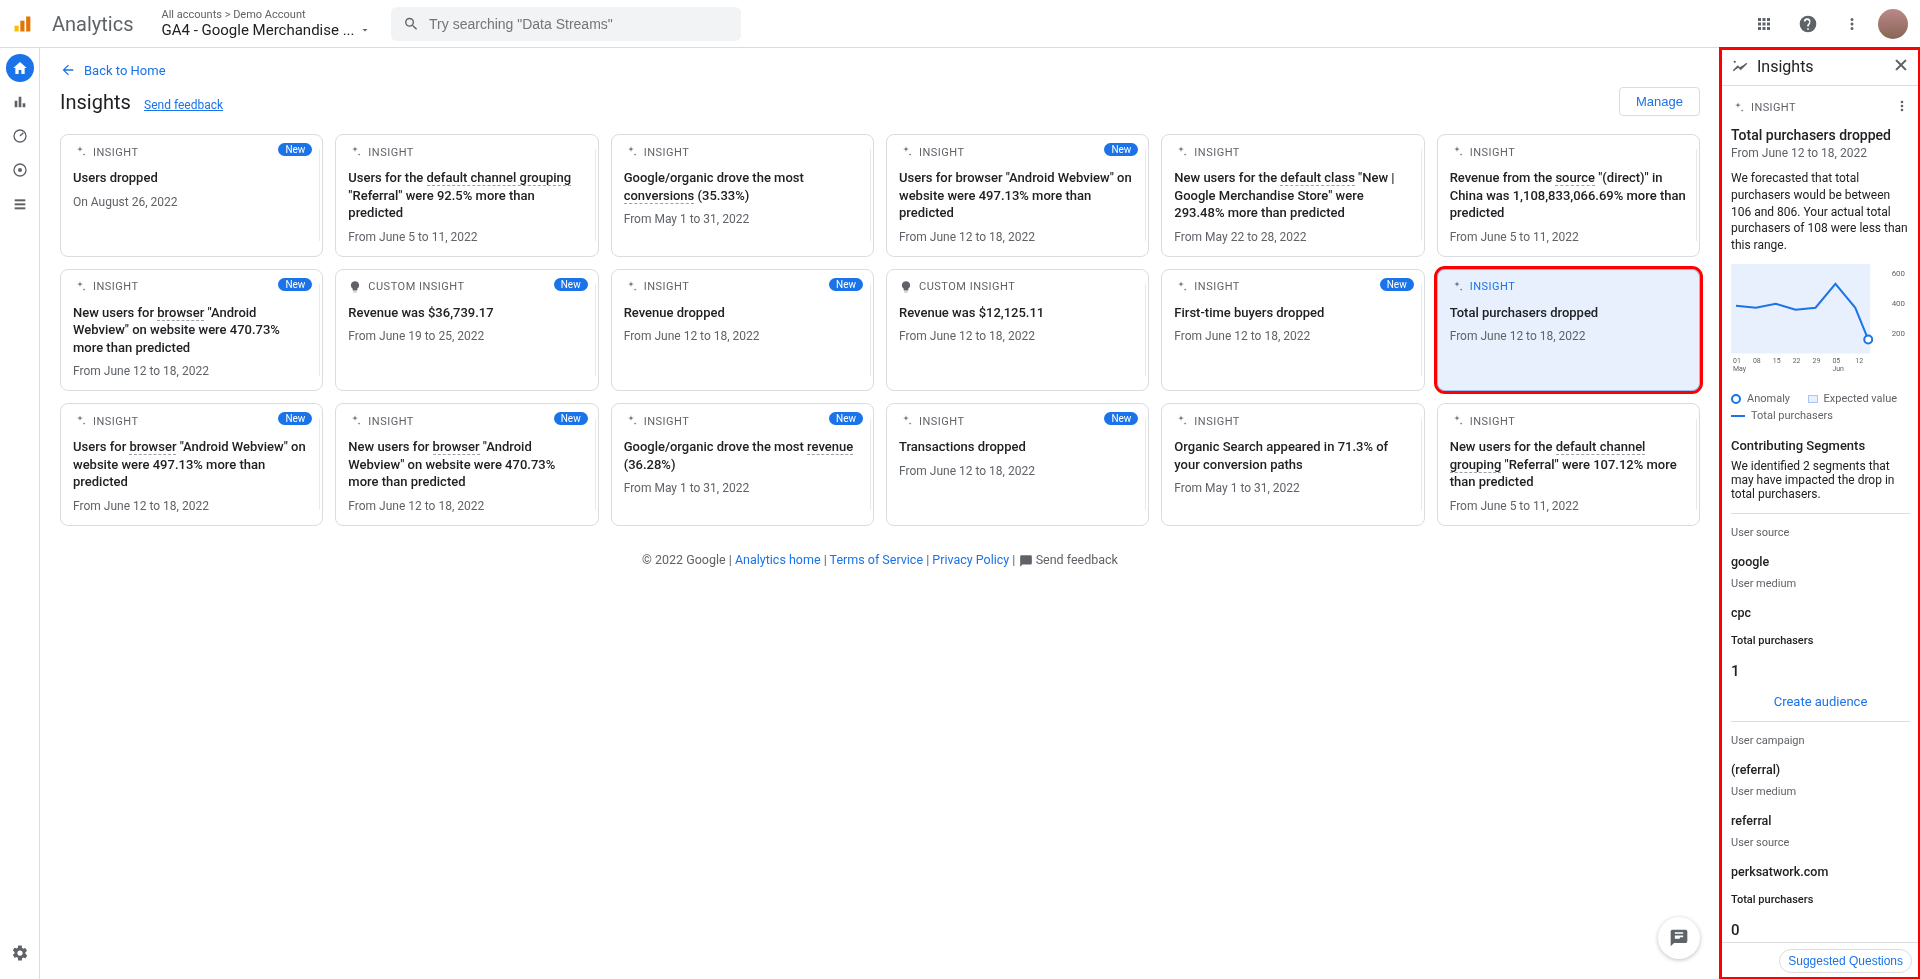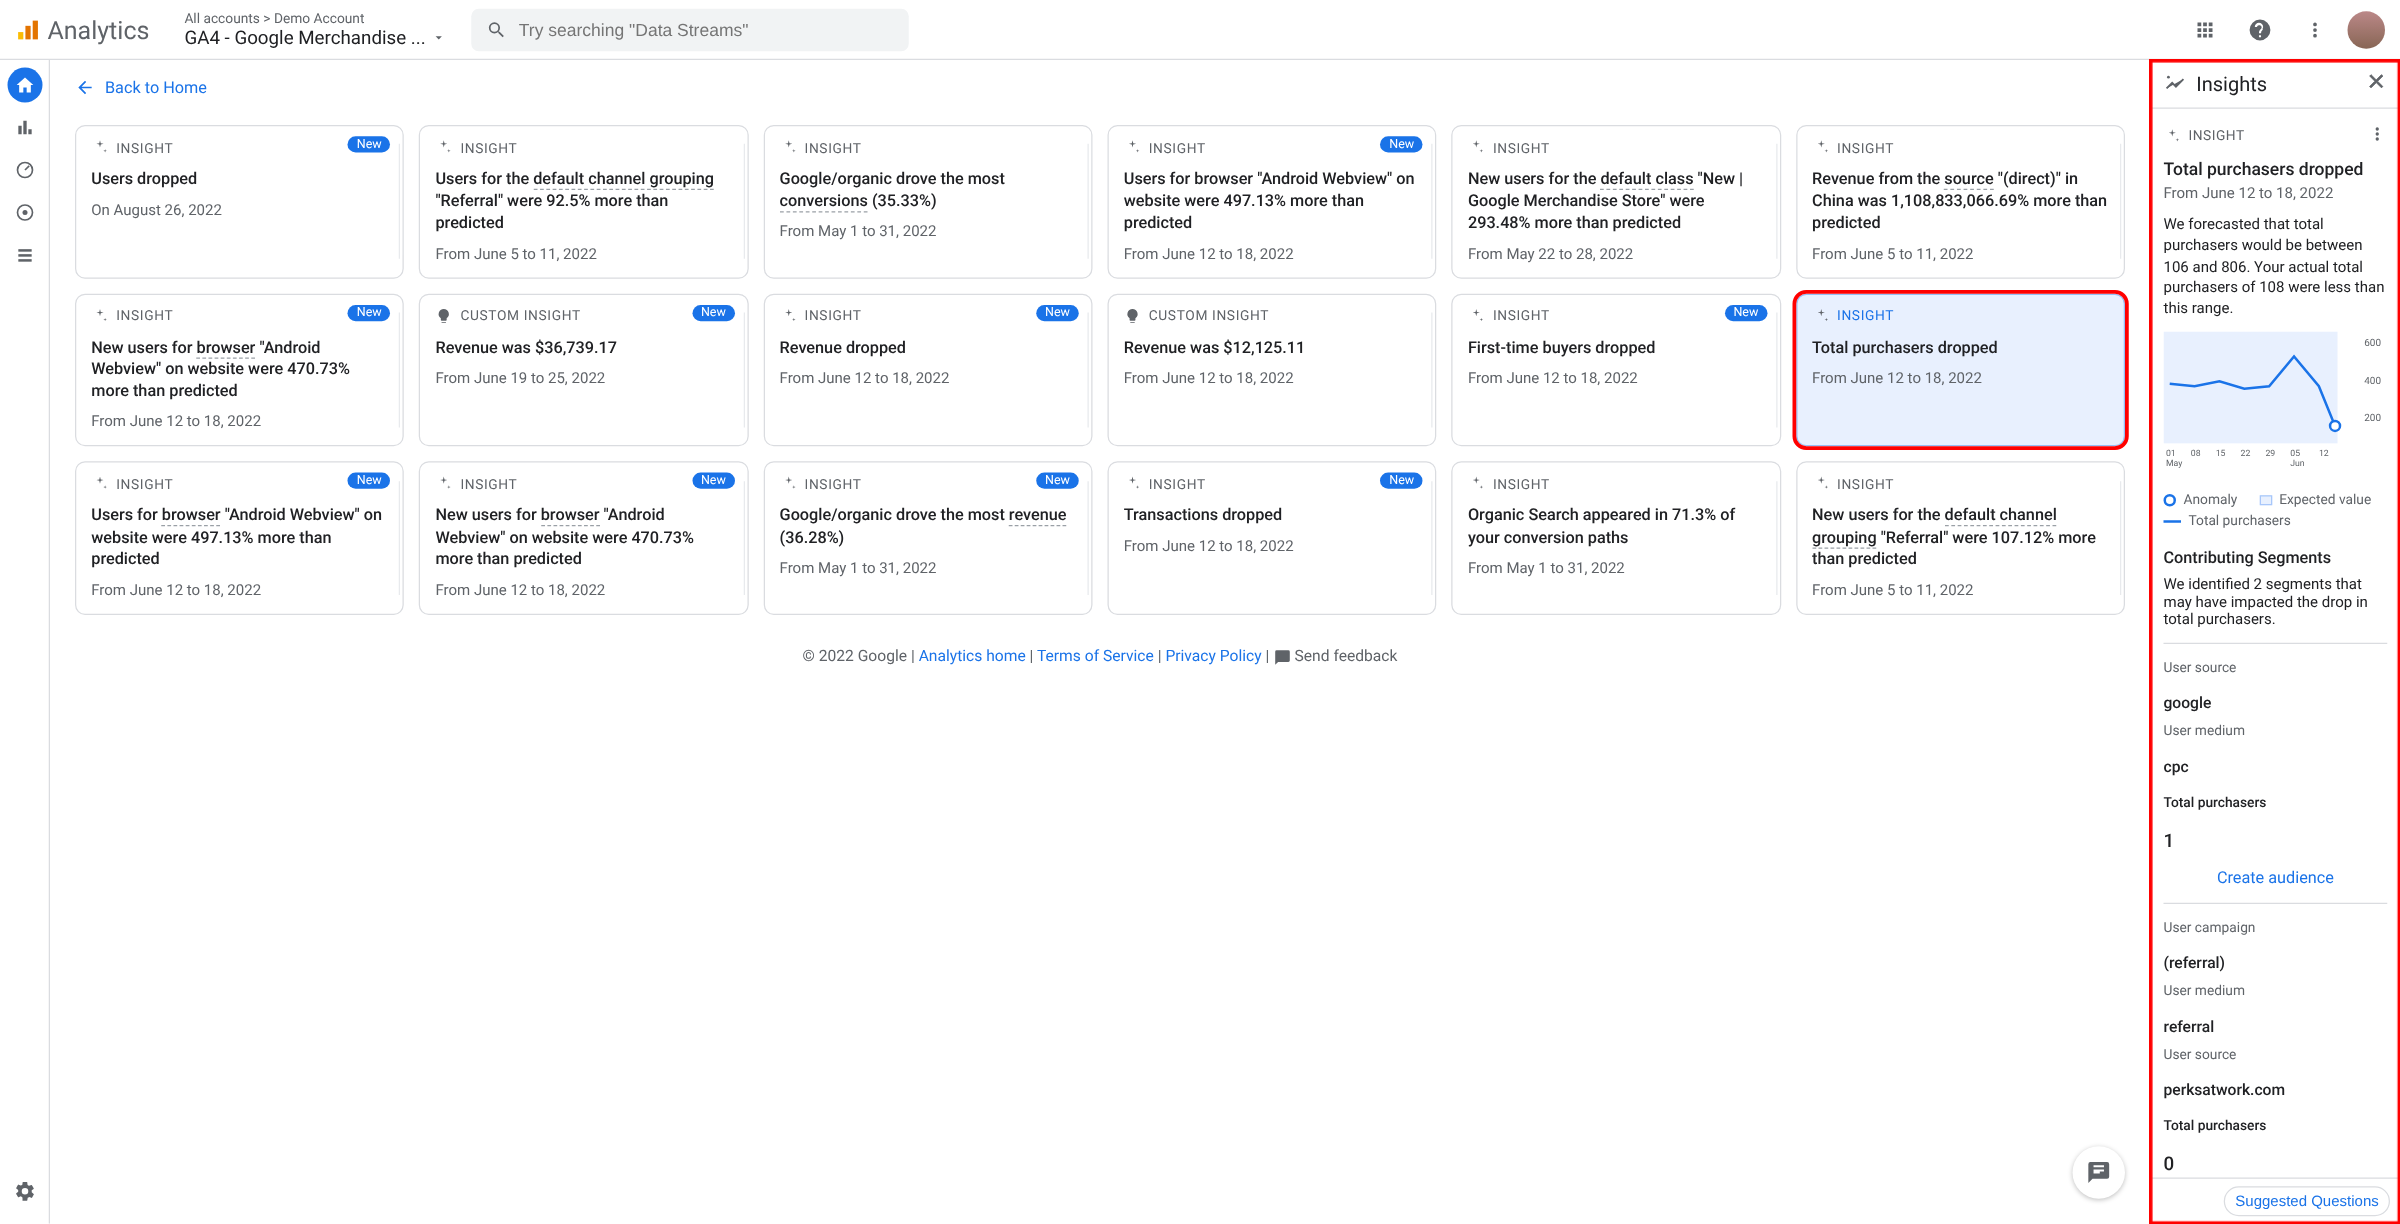--- a/index.html
+++ b/index.html
@@ -1,20 +1,20 @@
 <!DOCTYPE html>
 <html><head>
 <meta charset="utf-8">
 <style>
   * { box-sizing: border-box; margin: 0; padding: 0; }
   body { font-family: "Google Sans", Roboto, Arial, sans-serif; font-size: 13px; color: #202124; background: #fff; overflow: hidden; }
   
   
   .header { height: 48px; display: flex; align-items: center; padding: 0 12px; border-bottom: 1px solid #dadce0; gap: 8px; }
-  .logo { display: flex; align-items: center; gap: 6px; margin-right: 20px; }
+  .logo { display: flex; align-items: center; gap: 20px; margin-right: 20px; }
   .logo-icon { width: 20px; height: 20px; }
   .logo-text { font-size: 20px; color: #5f6368; font-weight: 400; }
   .account-sel { display: flex; flex-direction: column; margin-right: 12px; min-width: 180px; }
   .account-path { font-size: 11px; color: #5f6368; }
   .account-prop { font-size: 15px; display: flex; align-items: center; gap: 4px; }
   .search-bar { flex: 0 0 350px; height: 34px; background: #f1f3f4; border-radius: 6px; display: flex; align-items: center; padding: 0 12px; gap: 10px; }
   .search-bar input { border: none; background: transparent; font-size: 14px; color: #5f6368; width: 100%; outline: none; }
   .header-spacer { flex: 1; }
   .icon-btn { width: 36px; height: 36px; display: flex; align-items: center; justify-content: center; color: #5f6368; border-radius: 50%; cursor: pointer; }
   .avatar { width: 30px; height: 30px; border-radius: 50%; background: linear-gradient(#b88,#865); }
@@ -160,20 +160,27 @@
       </div>
   </div>
 
   <div class="content">
     <div class="back-link">
       <svg width="16" height="16" viewBox="0 0 24 24">
           <path fill="#1a73e8" d="M20 11H7.83l5.59-5.59L12 4l-8 8 8 8 1.41-1.41L7.83 13H20z"></path>
         </svg>
       <span>Back to Home</span>
     </div>
+    <div class="page-head-row">
+      <div>
+        <span class="page-title">Insights</span>
+        <a class="send-fb">Send feedback</a>
+      </div>
+      <button class="manage-btn">Manage</button>
+    </div>
     
     <div class="grid" id="cards-grid">
         <div class="card">
           <span class="badge">New</span>
           <div class="card-head" style="color:#5f6368">
             <svg width="14" height="14" viewBox="0 0 24 24">
               <path fill="#5f6368" d="M12 2l1 4 4 1-4 1-1 4-1-4-4-1 4-1zM19 14l.5 2 2 .5-2 .5-.5 2-.5-2-2-.5 2-.5z"></path>
             </svg>
             <span>INSIGHT</span>
           </div>

